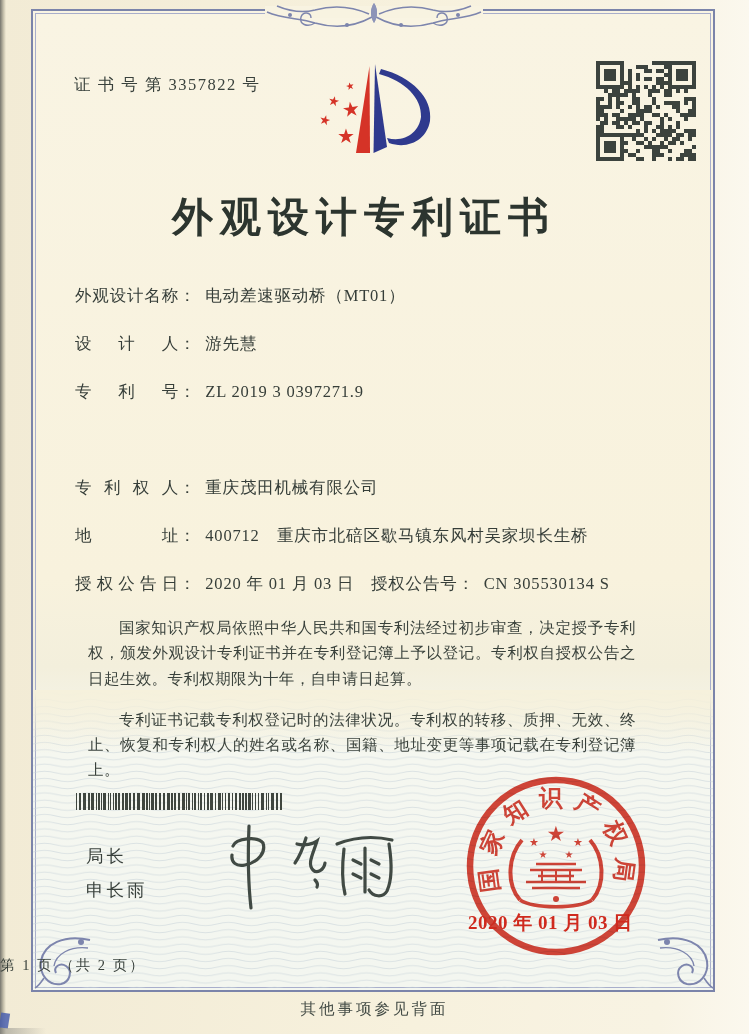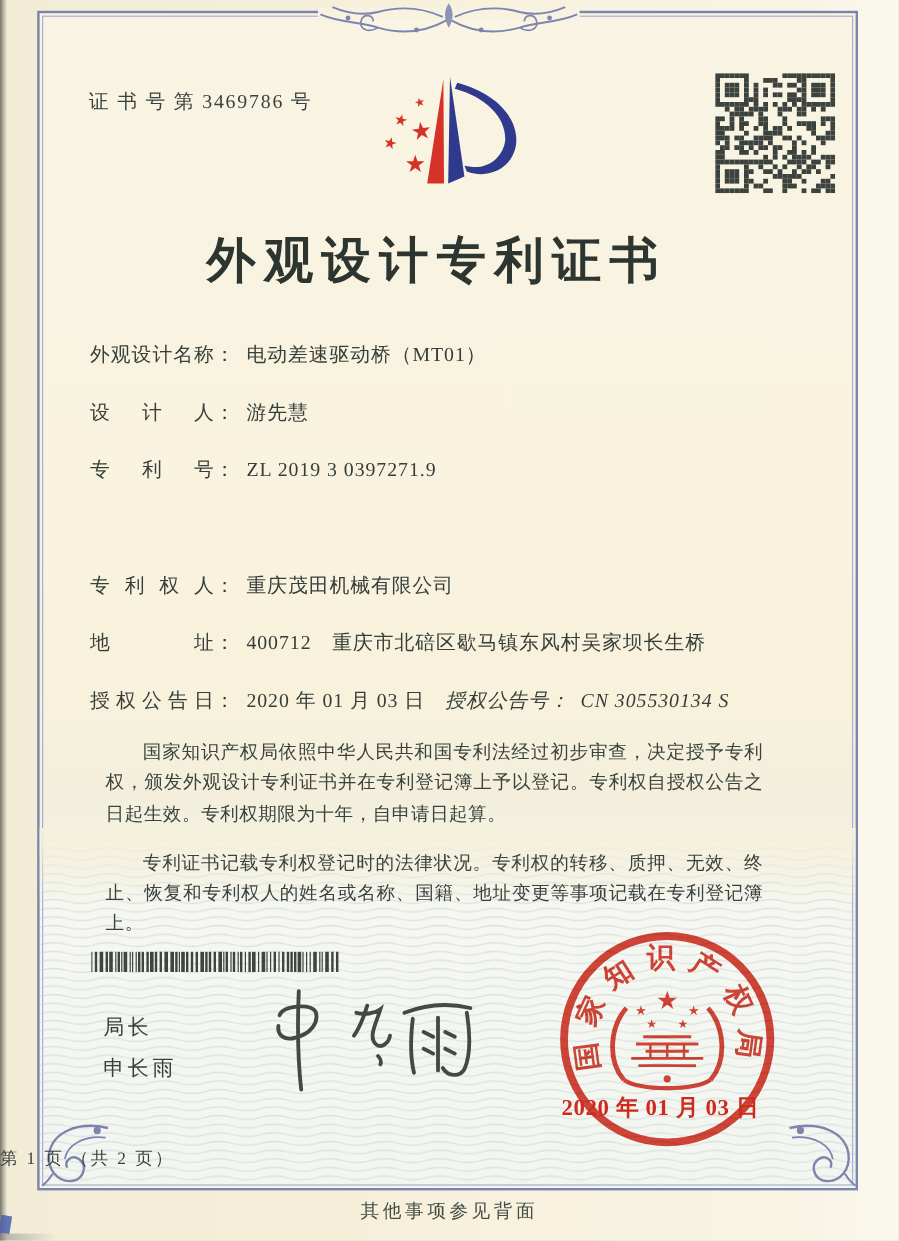--- a/index.html
+++ b/index.html
@@ -15,21 +15,21 @@
   .frame-inner{position:absolute;inset:2px;border:1px solid #a8aecb;}
   .waves{position:absolute;left:33px;top:690px;z-index:1;}
   .wave-fade{position:absolute;left:33px;top:690px;width:680px;height:64px;z-index:1;
     background:linear-gradient(180deg,#f6f1dc 0%,rgba(246,241,220,0) 100%);}
   .abs{position:absolute;white-space:nowrap;z-index:3;}
   .cert-no{left:74px;top:74px;font-size:16.5px;letter-spacing:1.5px;color:#39413c;}
   .title{left:0;width:728px;top:190px;text-align:center;font-size:41px;font-weight:700;letter-spacing:7px;color:#2c352f;}
   .field-row{left:75px;font-size:16.5px;letter-spacing:.8px;color:#363e39;}
   .flabel{display:inline-block;width:104px;text-align:justify;text-align-last:justify;vertical-align:bottom;}
   .fvalue{margin-left:9px;}
-  .fgroup2{position:absolute;left:296px;top:0;font-style:italic;}
+  .fgroup2{position:absolute;left:296px;top:0;}
   .fgroup2 .fvalue{margin-left:9px;}
   .paras{position:absolute;left:72px;top:599px;width:580px;z-index:3;text-align:justify;
     font-size:15.5px;line-height:1.63;letter-spacing:.4px;color:#3a423c;}
   .paras p{margin:16px;text-indent:2em;}
   .paras p + p{margin-top:5px;}
   .director{left:86px;top:839px;font-size:17.5px;letter-spacing:3px;line-height:34px;color:#39413c;}
   .sig{position:absolute;left:203px;top:816px;z-index:3;}
   .seal{position:absolute;left:458px;top:768px;z-index:4;mix-blend-mode:multiply;opacity:.93;}
   .seal-date{left:468px;top:910px;z-index:5;font-size:19px;letter-spacing:.5px;color:#cf2a1e;font-weight:600;}
   .page-info{left:0;width:749px;top:956px;font-size:14.5px;letter-spacing:2px;color:#39413c;}
@@ -87,21 +87,21 @@
   </svg>
   <svg class="orn-corner orn-br" width="58" height="56" viewBox="0 0 58 56">
     <g transform="translate(58,0) scale(-1,1)" fill="none" stroke="#7d85ad" stroke-width="2">
       <path d="M56,6 C30,0 10,10 7,27 C5,40 14,52 27,50 C36,48 39,37 32,32 C26,28 19,33 22,39"></path>
       <path d="M54,14 C36,12 22,20 20,32" stroke-width="1.4"></path>
       <path d="M10,44 C6,50 3,53 1,54" stroke-width="1.6"></path>
       <circle cx="47" cy="8" r="3" fill="#7d85ad" stroke="none"></circle>
     </g>
   </svg>
 
-  <div class="abs cert-no">证 书 号 第 3469786 号</div>
+  <div class="abs cert-no">证 书 号 第 3357822 号</div>
 
   <svg class="logo" width="160" height="140" viewBox="0 0 160 140">
     <polygon points="76.5,30 63,117 77,117" fill="#d53327"></polygon>
     <polygon points="82,28 80.5,117 94,111" fill="#2f3a8e"></polygon>
     <path d="M88,33 C119,41 140,62 137,85 C134,103 116,114 96,107 L94,102
              C112,107 126,96 128,81 C129,62 112,45 86,38 Z" fill="#2f3a8e"></path>
     <g fill="#d53327" font-family="'DejaVu Sans',sans-serif" text-anchor="middle">
       <text x="57" y="50" font-size="10" dominant-baseline="central" transform="rotate(-14 57 50)">★</text>
       <text x="41" y="65" font-size="13" dominant-baseline="central" transform="rotate(12 41 65)">★</text>
       <text x="58" y="73" font-size="20" dominant-baseline="central" transform="rotate(-8 58 73)">★</text>

